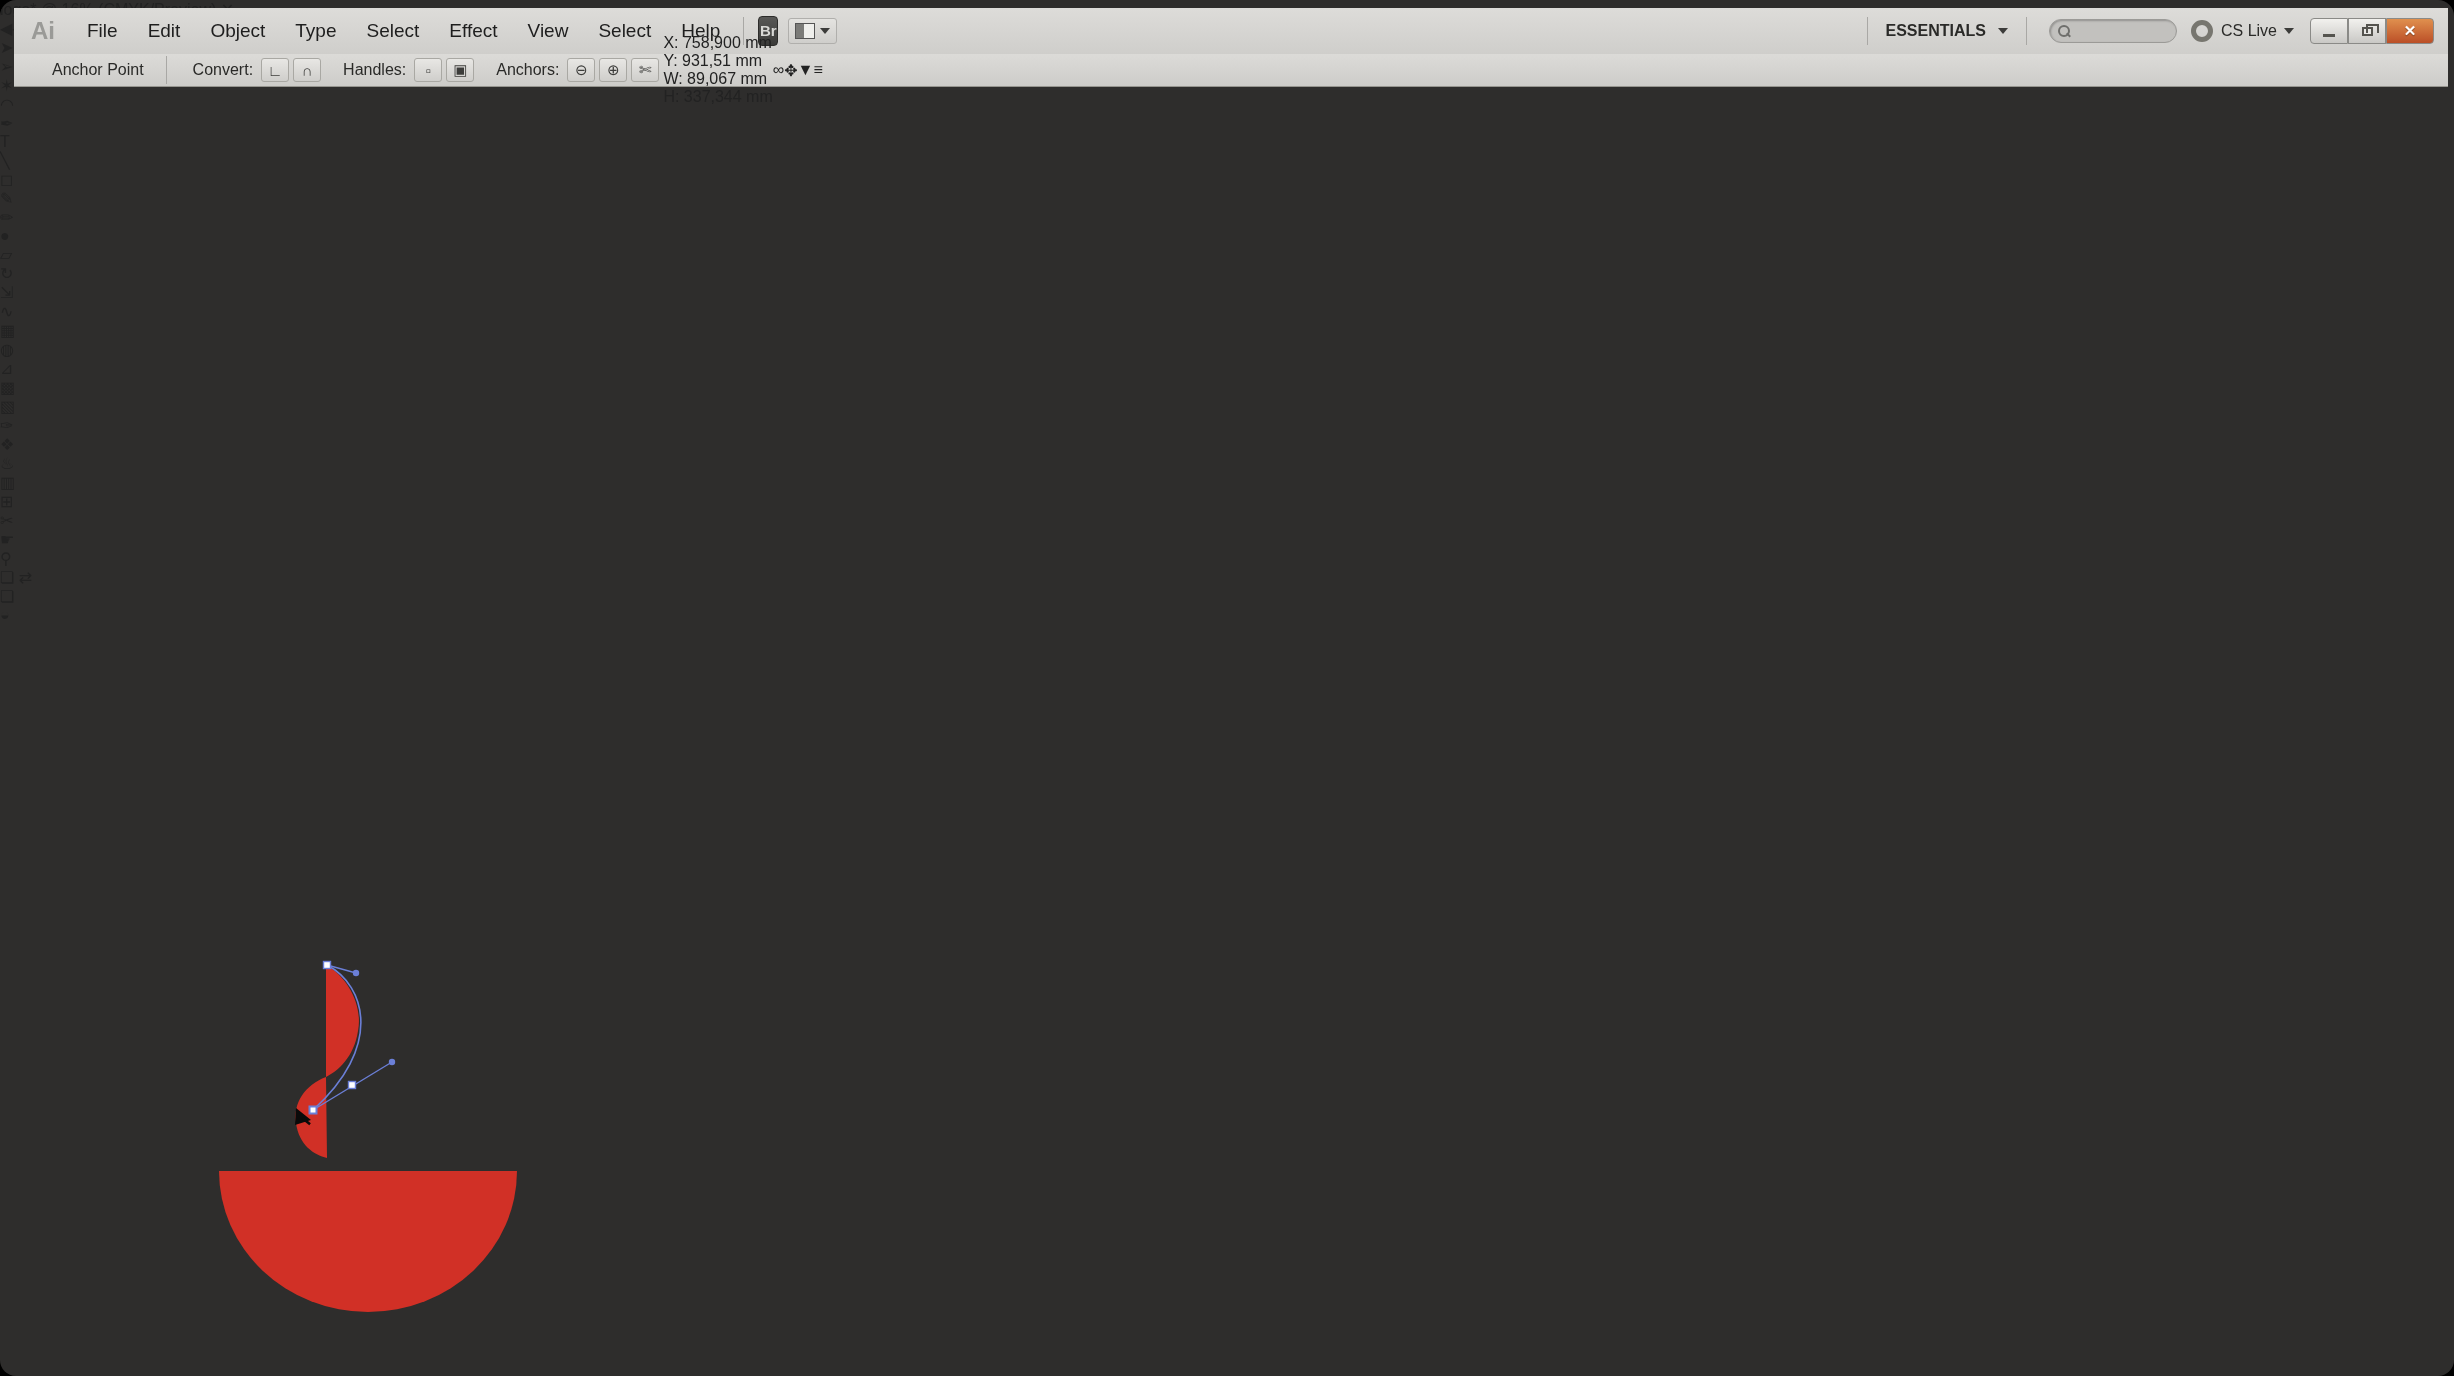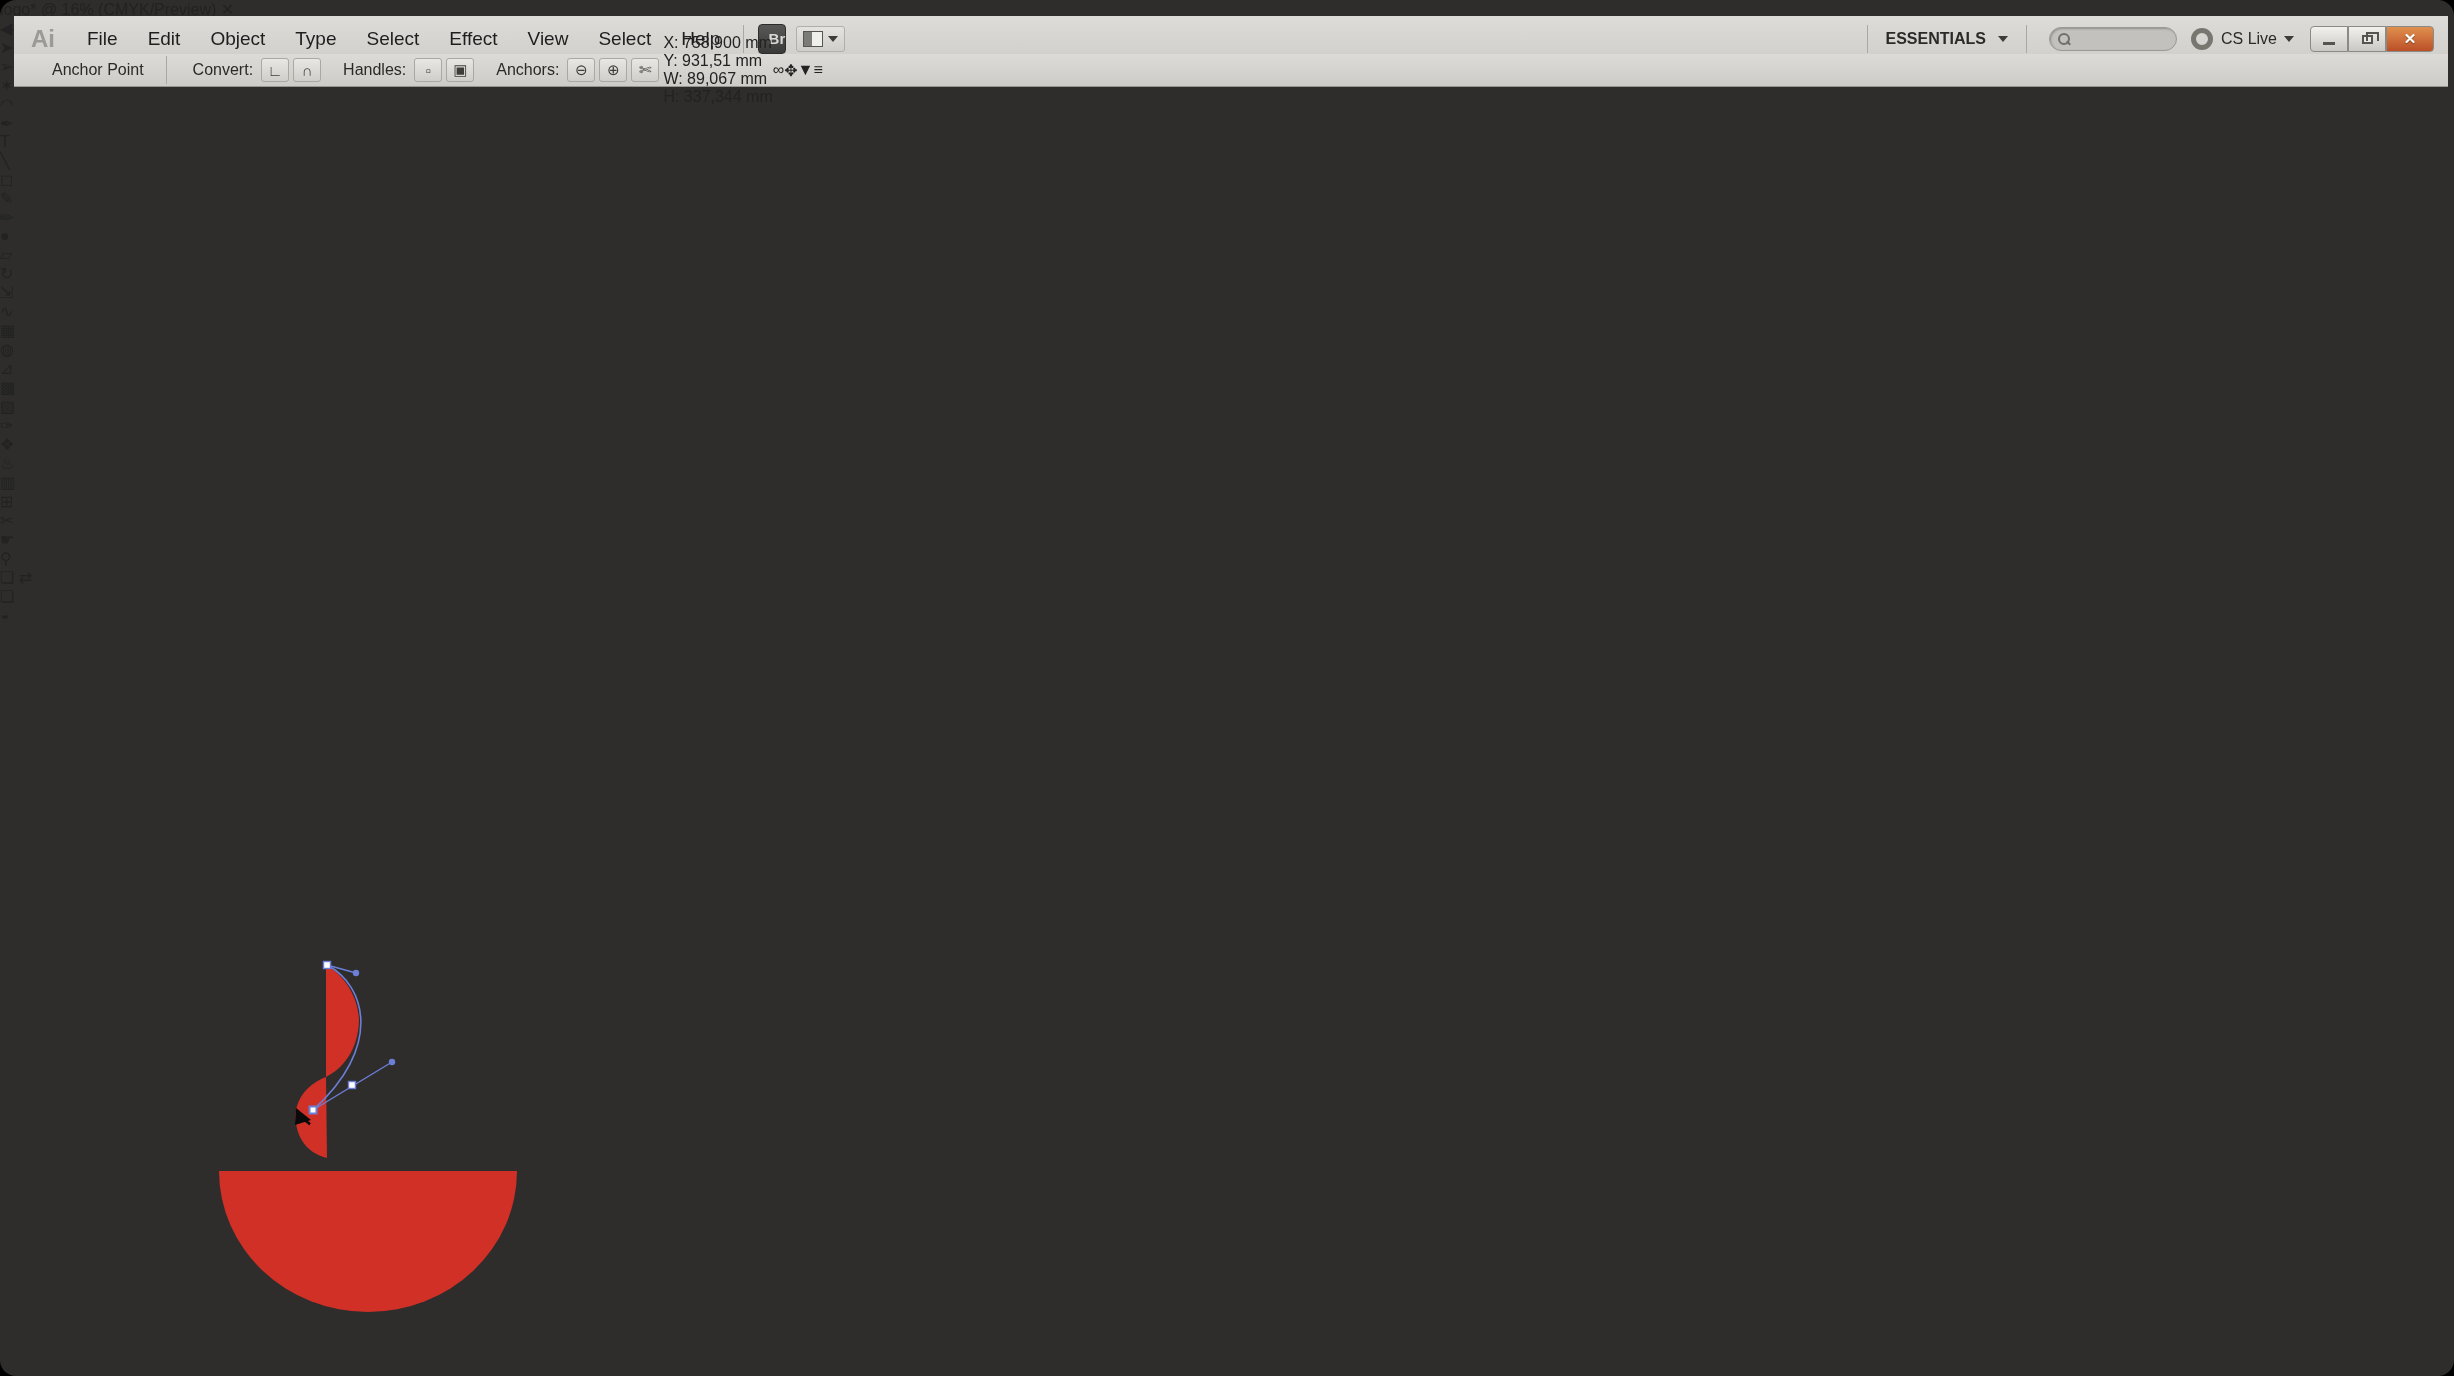--- a/index.html
+++ b/index.html
@@ -1,28 +1,28 @@
 <!DOCTYPE html>
 <html><head>
 <meta charset="utf-8">
 <style>
   * { margin:0; padding:0; box-sizing:border-box; }
   html,body { background:#000; }
   body { font-family:"Liberation Sans", sans-serif; color:#222; }
   .app { position:relative; width:2454px; height:1376px; background:#2e2d2c; border-radius:16px; overflow:hidden; }
 
   
-  .menubar { position:absolute; left:14px; right:6px; top:16px; height:46px;
+  .menubar { position:absolute; left:14px; right:6px; top:8px; height:46px;
     background:linear-gradient(#dddcd9,#cfcecb); display:flex; align-items:center; }
   .ai-logo { width:58px; text-align:center; font-size:24px; font-weight:bold; color:#9a9a97; }
   .menu-items { display:flex; height:100%; align-items:center; }
   .menu-item { padding:10px 15px; font-size:19px; color:#1e1e1e; line-height:46px; cursor:default; }
   .vdiv { width:1px; height:28px; background:#a9a8a5; margin:0 8px; }
-  .br-btn { width:28px; height:30px; background:linear-gradient(#585856,#3a3a38); border:1px solid #2c2c2a;
-    border-radius:4px; color:#d8d8d5; font-size:15px; font-weight:bold; text-align:right; line-height:28px; margin:0 6px; }
+  .br-btn { width:20px; height:30px; background:linear-gradient(#585856,#3a3a38); border:1px solid #2c2c2a;
+    border-radius:4px; color:#d8d8d5; font-size:15px; font-weight:bold; text-align:center; line-height:28px; margin:0 6px; }
   .arrange-btn { display:flex; align-items:center; gap:5px; padding:4px 6px; border:1px solid #b0afac; border-radius:3px;
     background:linear-gradient(#e4e3e0,#cfcecb); margin-left:4px; }
   .arrange-glyph { width:20px; height:16px; border:1px solid #555; background:#efefec; position:relative; }
   .arrange-glyph:before { content:""; position:absolute; left:0; top:0; bottom:0; width:8px; background:#7b7b78; }
   .spacer { flex:1; }
   .workspace { display:flex; align-items:center; gap:12px; font-size:16px; font-weight:bold; color:#2a2a28; padding:0 10px; }
   .tri-down { width:0; height:0; border:5px solid transparent; border-top:6px solid #3c3c3a; margin-top:5px; }
   .search-pill { width:128px; height:24px; border-radius:12px; background:#c2c1be; border:1px solid #9b9a97;
     box-shadow:inset 1px 1px 2px rgba(0,0,0,.25); display:flex; align-items:center; padding-left:8px; margin:0 14px; }
   .mag { position:relative; width:12px; height:12px; }

